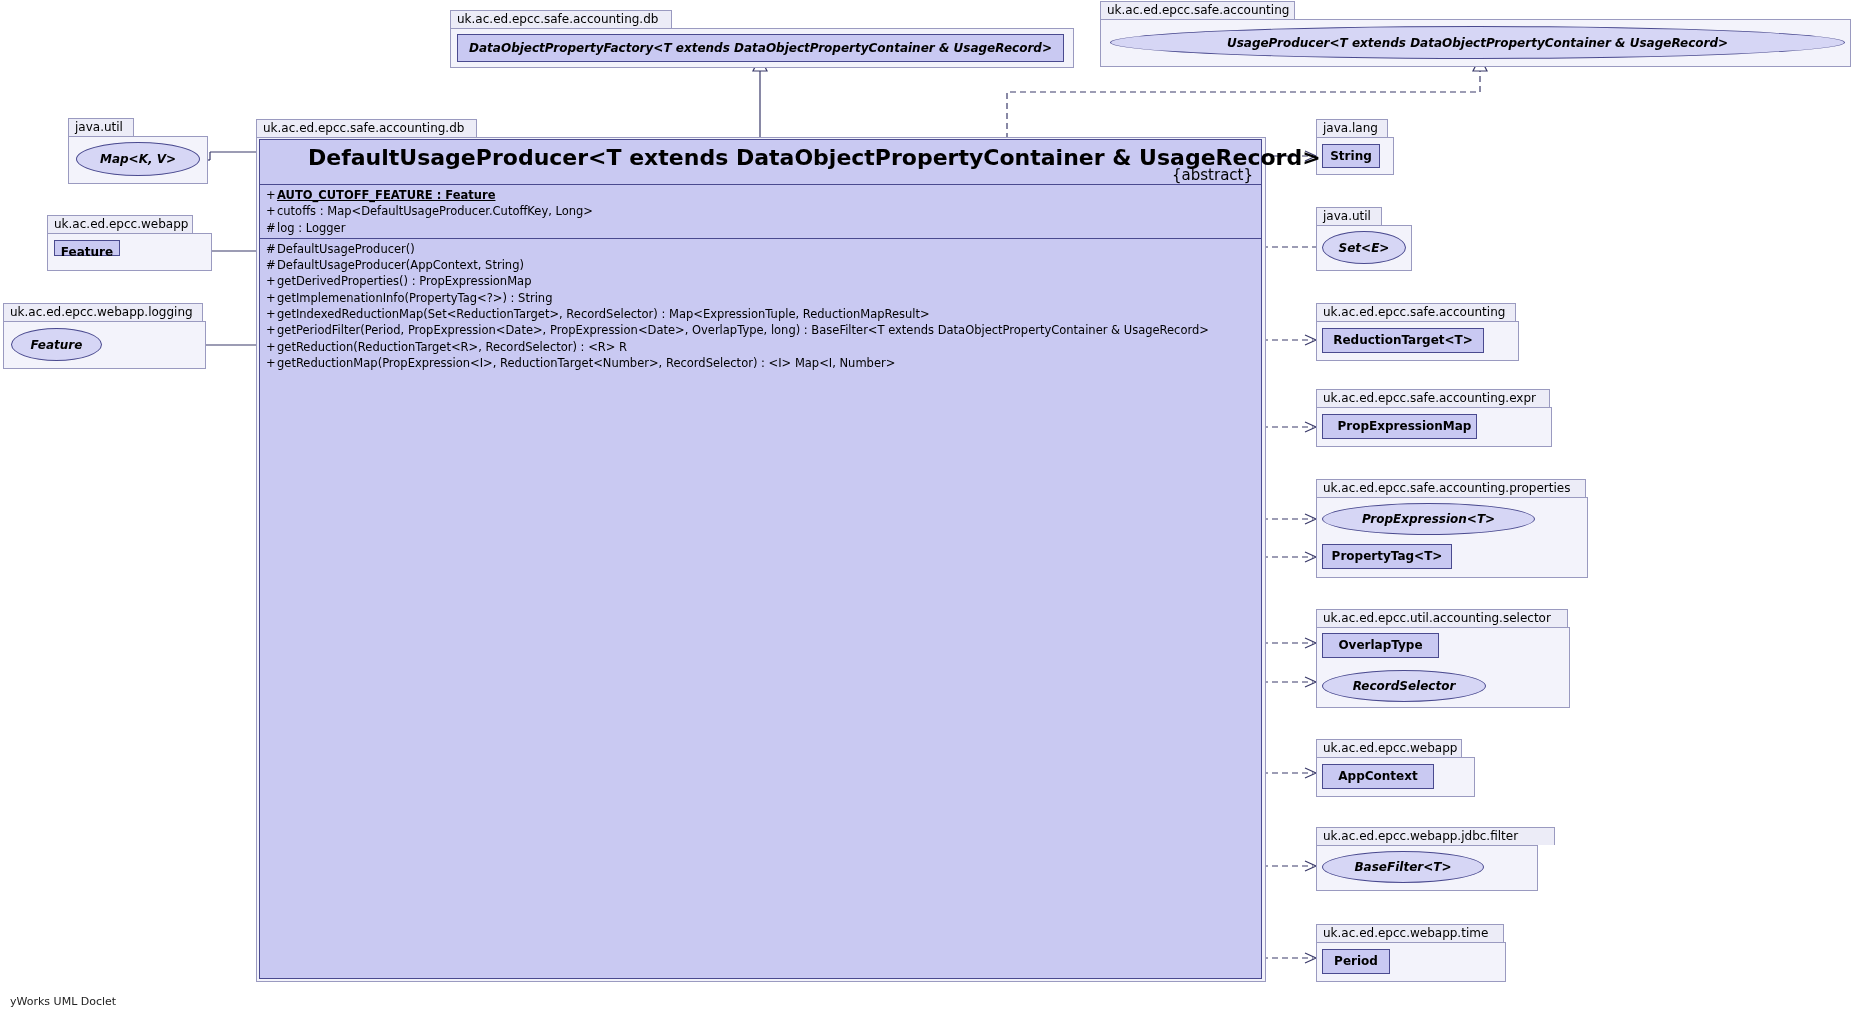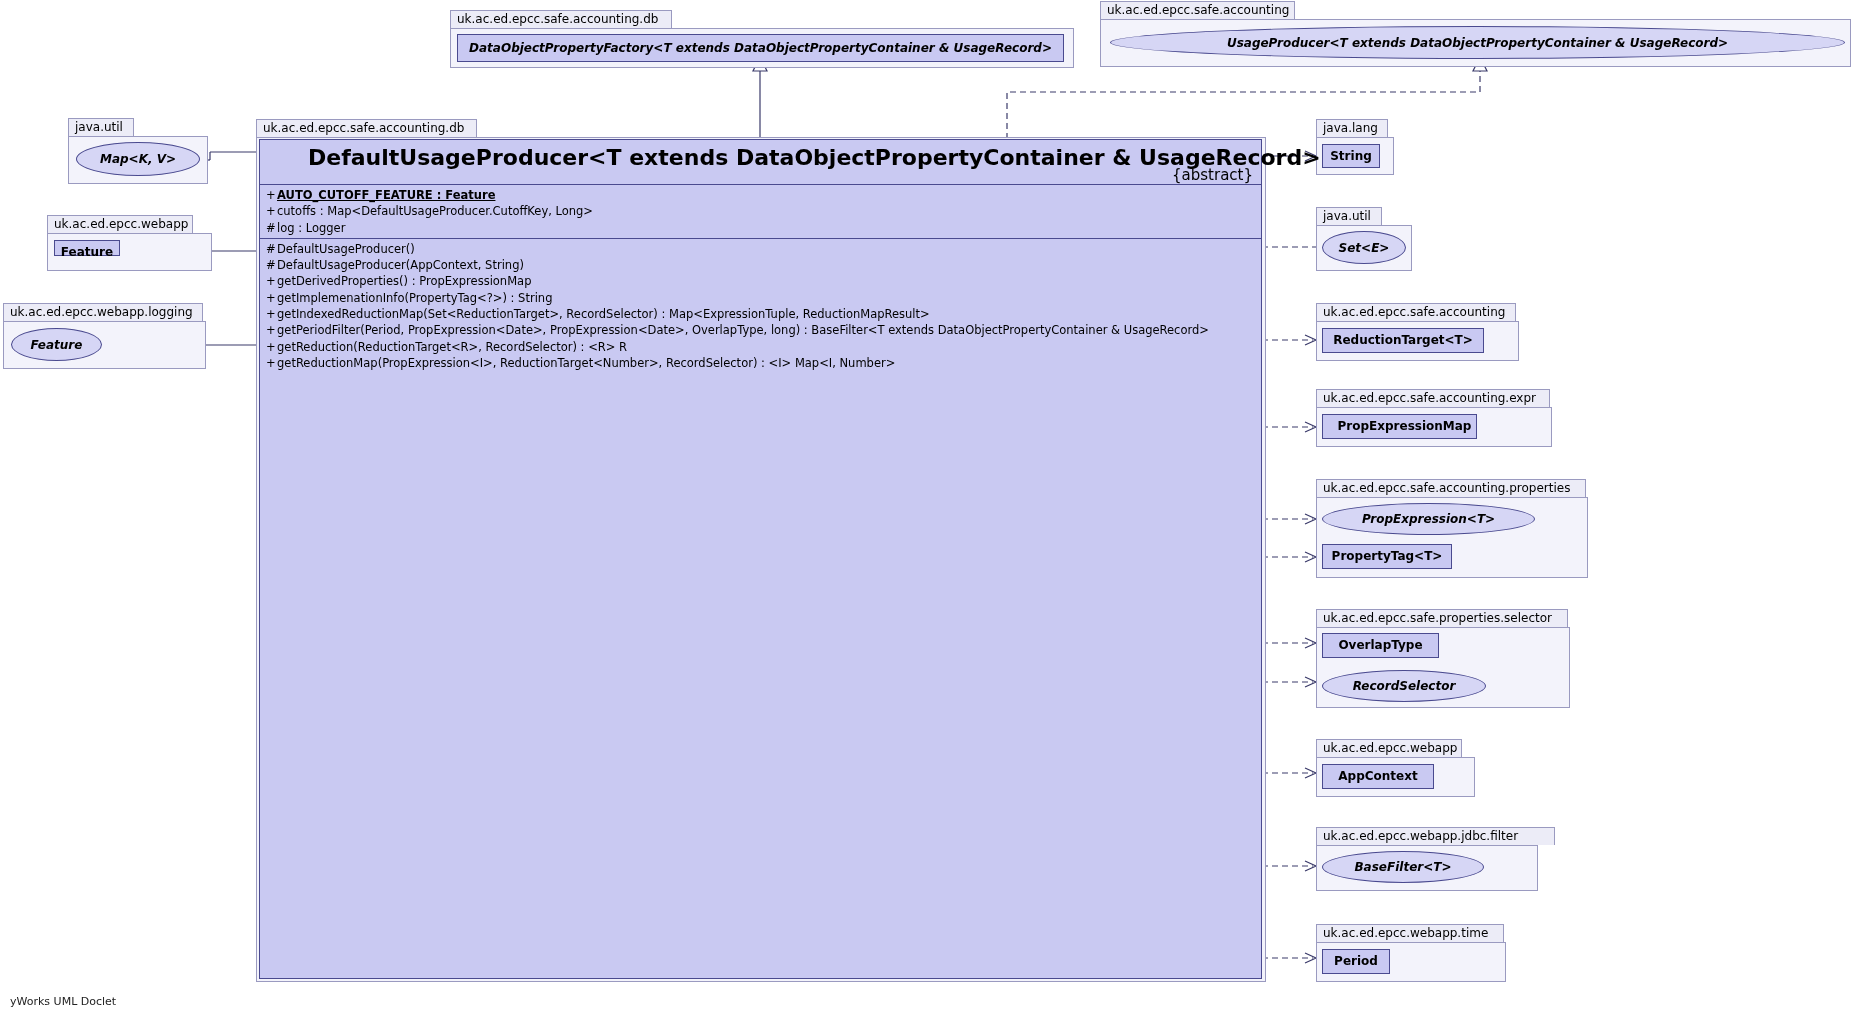--- a/index.html
+++ b/index.html
@@ -299,21 +299,21 @@
 
   <div class="pkg-tab" style="left:1316px; top:479px; width:270px;">uk.ac.ed.epcc.safe.accounting.properties</div>
   <div class="pkg-body" style="left:1316px; top:497px; width:272px; height:81px;"></div>
   <div class="ellipse" style="left:1322px; top:503px; width:213px; height:32px;">
     <span>PropExpression&lt;T&gt;</span>
   </div>
   <div class="cls" style="left:1322px; top:544px; width:130px; height:25px;">
     <div class="small-lbl" style="line-height:23px;">PropertyTag&lt;T&gt;</div>
   </div>
 
-  <div class="pkg-tab" style="left:1316px; top:609px; width:252px;">uk.ac.ed.epcc.safe.properties.selector</div>
+  <div class="pkg-tab" style="left:1316px; top:609px; width:252px;">uk.ac.ed.epcc.util.accounting.selector</div>
   <div class="pkg-body" style="left:1316px; top:627px; width:254px; height:81px;"></div>
   <div class="cls" style="left:1322px; top:633px; width:117px; height:25px;">
     <div class="small-lbl" style="line-height:23px;">OverlapType</div>
   </div>
   <div class="ellipse" style="left:1322px; top:670px; width:164px; height:32px;">
     <span>RecordSelector</span>
   </div>
 
   <div class="pkg-tab" style="left:1316px; top:739px; width:146px;">uk.ac.ed.epcc.webapp</div>
   <div class="pkg-body" style="left:1316px; top:757px; width:159px; height:40px;"></div>

